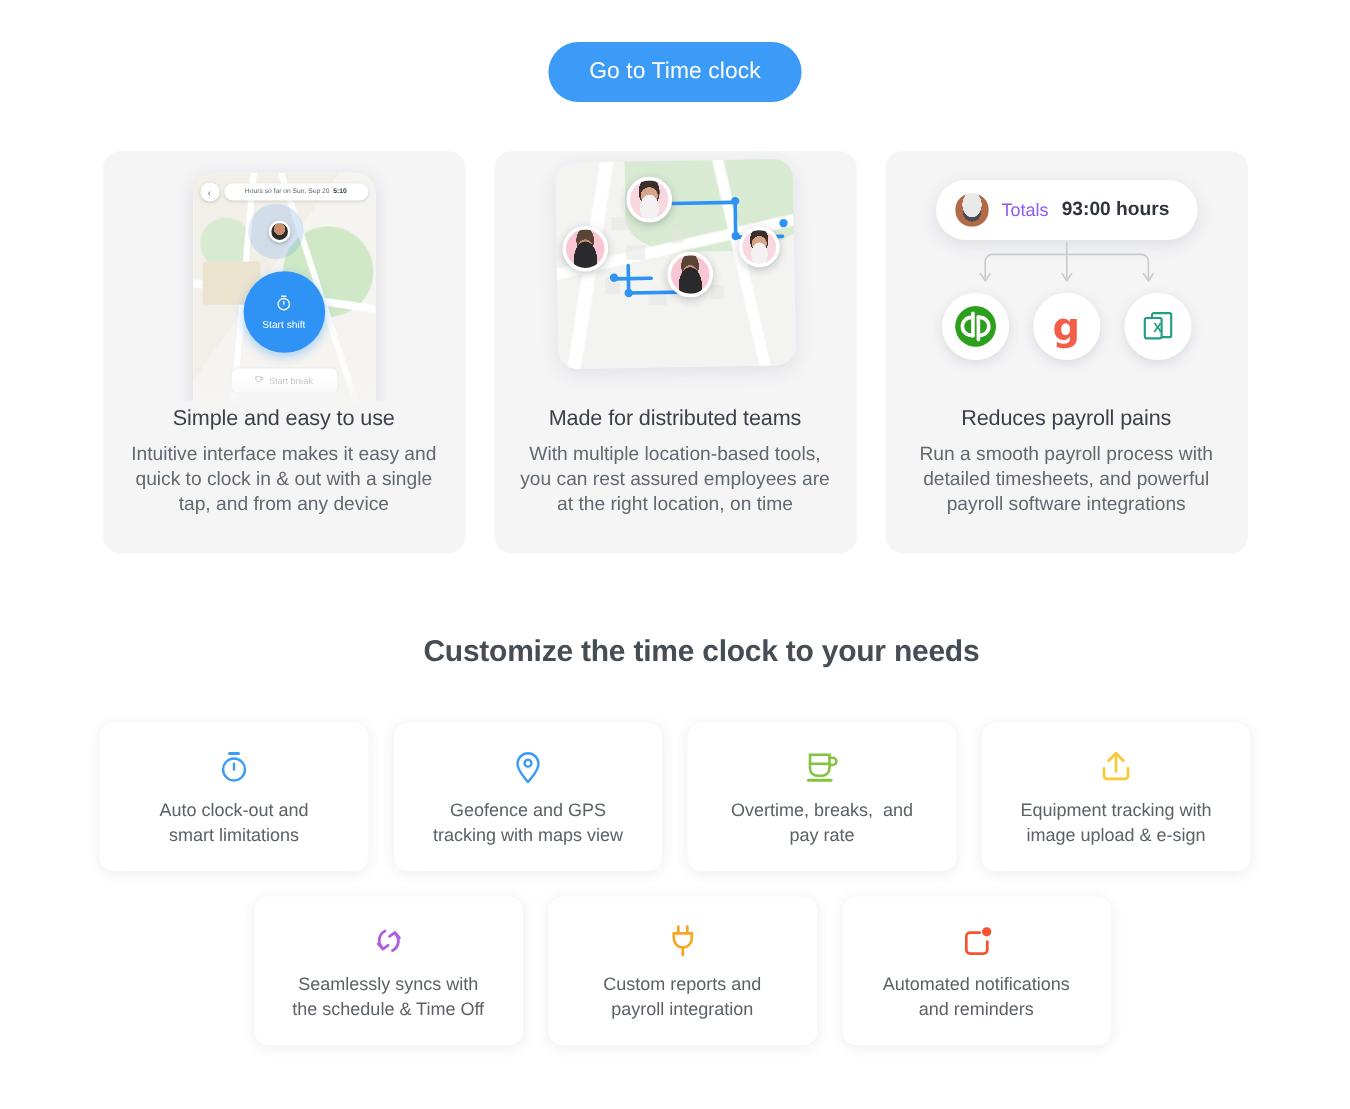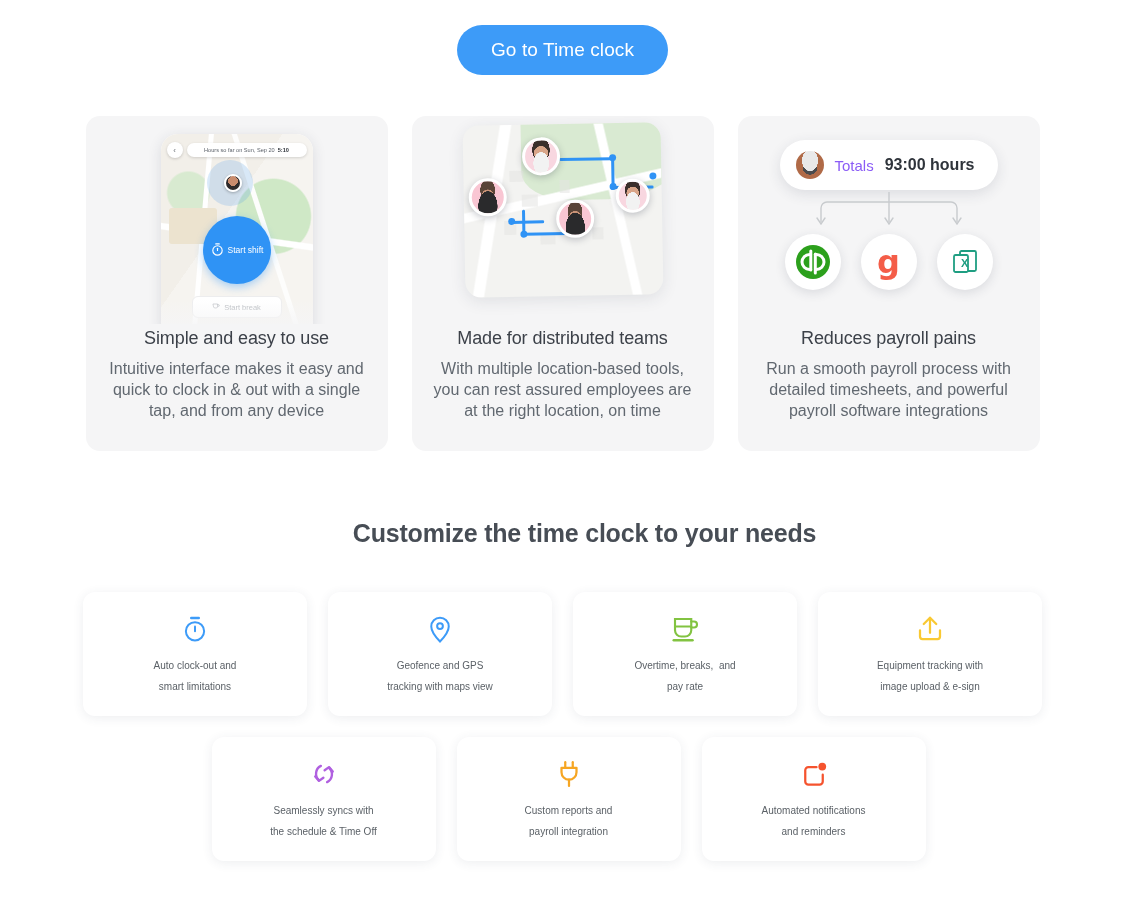--- a/index.html
+++ b/index.html
@@ -11,21 +11,21 @@
     font-family: "Liberation Sans", sans-serif;
     color: #4a4f57;
     overflow: hidden;
     position: relative;
   }
 
   
   .cta-wrap {
     display: flex;
     justify-content: center;
-    padding-top: 25px;
+    padding-top: 35px;
   }
   .cta-button {
     background: #3d9bf8;
     color: #ffffff;
     border: none;
     border-radius: 26px;
     font-size: 19px;
     font-family: "Liberation Sans", sans-serif;
     padding: 14px 34px;
     cursor: pointer;
@@ -156,21 +156,21 @@
   .start-shift {
     position: absolute;
     left: 50%;
     transform: translateX(-50%);
     top: 82px;
     width: 68px; height: 68px;
     border-radius: 50%;
     background: #2f93f5;
     color: #ffffff;
     display: flex;
-    flex-direction: row;
+    flex-direction: column;
     align-items: center;
     justify-content: center;
     gap: 3px;
     font-size: 8.5px;
     box-shadow: 0 3px 9px rgba(47,147,245,.4);
     cursor: pointer;
   }
   .start-break {
     position: absolute;
     left: 50%;
@@ -352,21 +352,21 @@
     cursor: pointer;
   }
   .tile-icon {
     height: 34px;
     display: flex;
     align-items: center;
     justify-content: center;
     margin-bottom: 9px;
   }
   .tile-label {
-    font-size: 10px;
+    font-size: 15px;
     line-height: 21px;
     color: #5b6167;
     text-align: center;
     white-space: pre-wrap;
   }
 </style>
 </head>
 <body>
 
 <div class="cta-wrap">

